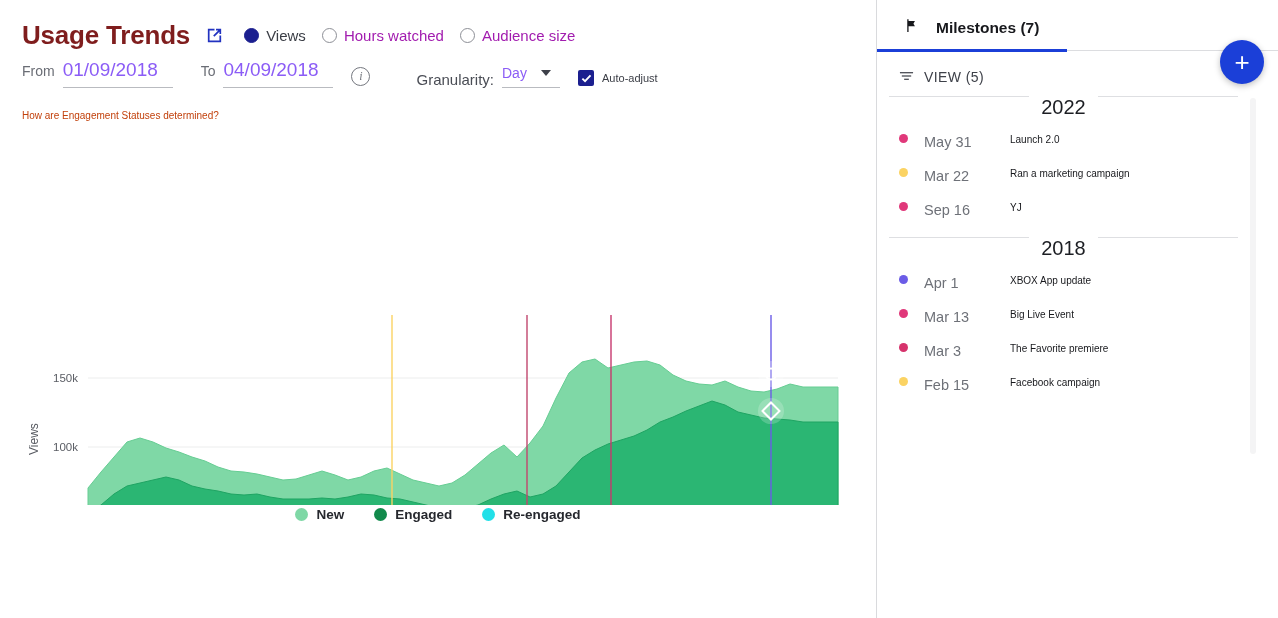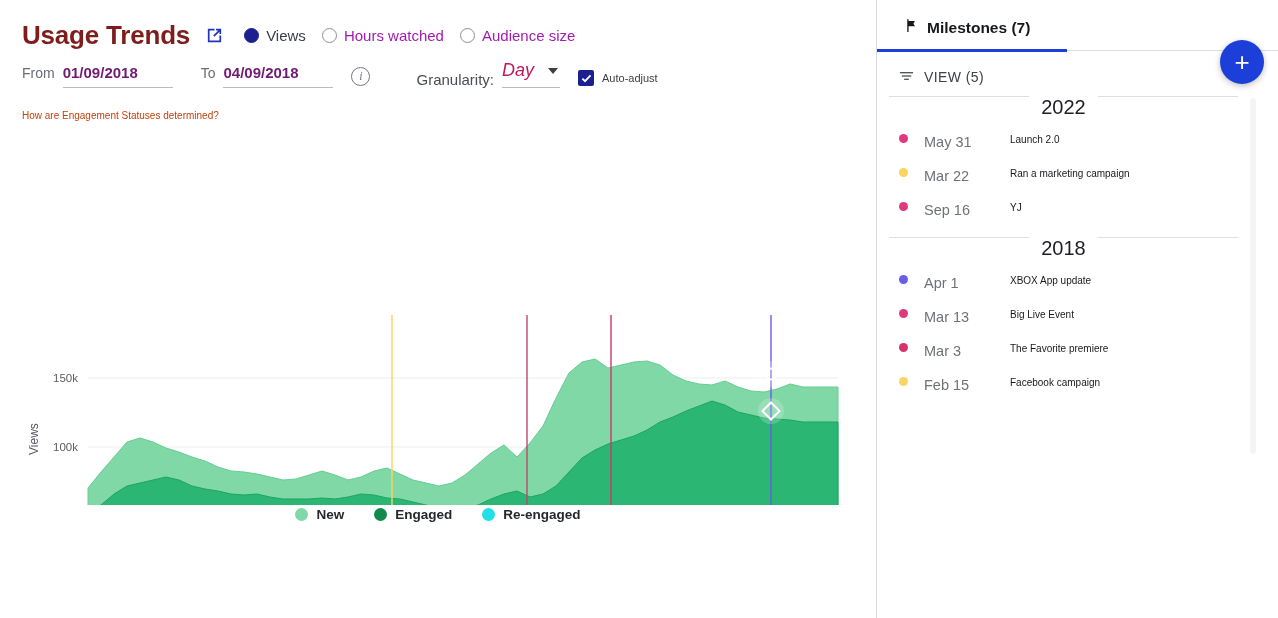--- a/index.html
+++ b/index.html
@@ -40,40 +40,40 @@
   .radio-label { font-size: 15px; color: #a21caf; }
   .radio-opt.sel .radio-label { color: #3a3d45; }
 
   .controls-row {
     display: flex; align-items: flex-end;
     padding: 14px 0 0 22px; gap: 0; height: 40px;
   }
   .field-group { display: flex; align-items: baseline; gap: 8px; }
   .field-lbl { font-size: 14px; color: #6a6d75; }
   .field-val {
-    font-size: 15px; color: #701a75; font-weight: 700;
+    font-size: 19px; color: #8b5cf6; font-weight: 400;
     padding: 0 0 6px 0; min-width: 110px; display:inline-block;
     border-bottom: 1.2px solid #b9bbc0;
   }
   .gap-lg { width: 28px; }
   .gap-md { width: 18px; }
   .info-icon {
     width: 19px; height: 19px; border-radius: 50%;
     border: 1.4px solid #75787f; color: #75787f;
     font-size: 12px; display:inline-flex; align-items:center; justify-content:center;
     font-style: italic; font-family: "Liberation Serif", serif;
     cursor: pointer; margin-bottom: 2px;
   }
   .granularity-wrap { display:flex; align-items:flex-end; gap: 8px; }
   .gran-label { font-size: 15px; color: #4a4d55; padding-bottom: 0; }
   .gran-select {
     display:flex; align-items:center; gap: 14px; cursor:pointer;
     border-bottom: 1.2px solid #b9bbc0; padding-bottom: 6px; min-width: 58px;
   }
-  .gran-value { font-size: 18px; color: #be185d; font-weight: 500; font-style: italic; }
+  .gran-value { font-size: 14px; color: #8b5cf6; font-weight: 500; }
   .caret { width:0;height:0;border-left:5px solid transparent;border-right:5px solid transparent;border-top:6px solid #3d4049; }
   .checkbox-wrap { display:flex; align-items:center; gap:8px; cursor:pointer; margin-left:18px; padding-bottom:2px;}
   .checkbox {
     width: 16px; height: 16px; border-radius: 2px; background:#1B1F8F;
     display:inline-flex; align-items:center; justify-content:center;
   }
   .checkbox svg { display:block; }
   .check-label { font-size: 11px; color: #3a3d45; }
 
   .help-link {
@@ -96,21 +96,21 @@
   .legend-dot { width: 13px; height: 13px; border-radius:50%; display:inline-block; }
   .legend-text { font-size: 13.5px; font-weight: bold; color:#26282e; }
 
   
   .right-pane {
     width: 402px; height: 618px; position: relative;
     border-left: 1px solid #d9dadd; background:#fff;
   }
   .ms-tabbar { position: relative; height: 52px; }
   .ms-tab {
-    display:flex; align-items:center; gap:7px;
+    display:flex; align-items:center; gap:16px;
     padding: 18px 0 0 28px; cursor:pointer; width: 195px;
   }
   .ms-tab-label { font-size: 15.5px; font-weight: bold; color:#17181c; }
   .ms-tab-underline {
     position:absolute; left: 0; bottom: 0; width: 190px; height: 3px; background:#1B3FD8;
   }
   .ms-tabbar-line { position:absolute; left:0; bottom:1px; width: 100%; height:1px; background:#dcdde0; }
 
   .view-row { display:flex; align-items:center; gap:10px; padding: 16px 0 0 22px; cursor:pointer; }
   .view-text { font-size: 14px; color: #3e4149; letter-spacing: 0.4px; }

